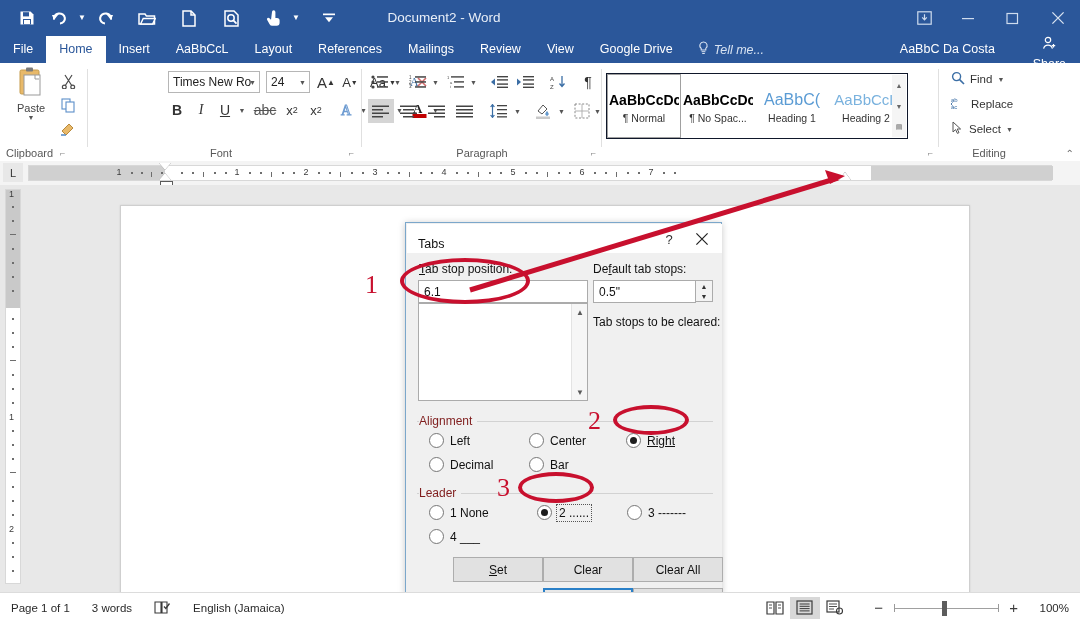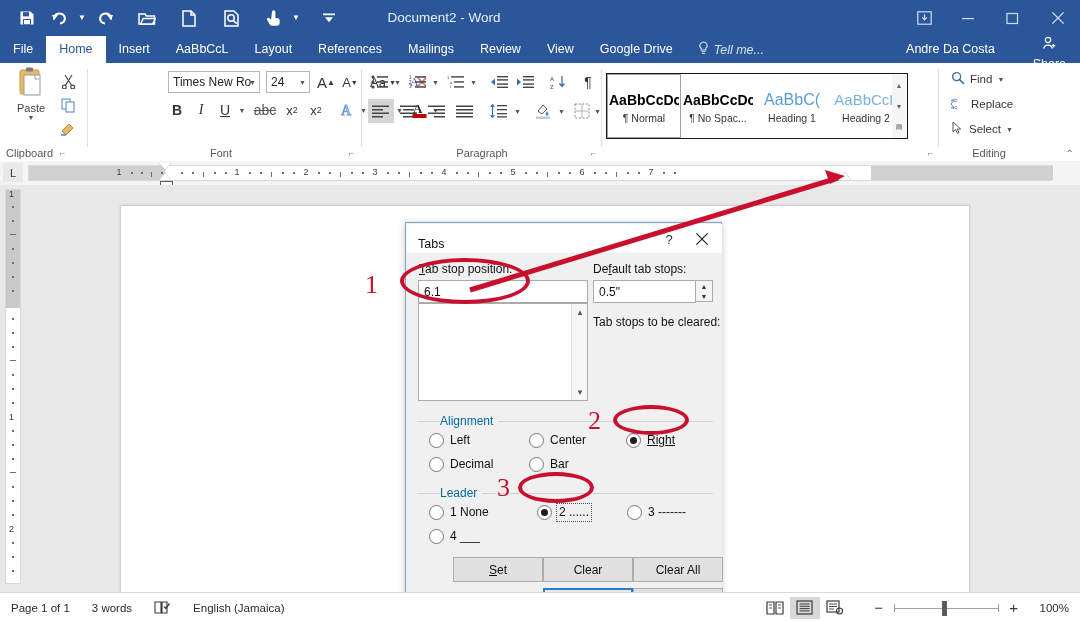--- a/index.html
+++ b/index.html
@@ -506,26 +506,26 @@
   }
   .groupbox {
     position: absolute;
     border-top: 1px solid #d2d2d2;
   }
   .grouptitle {
     position: absolute;
     background: #f0f0f0;
     padding-right: 5px;
     font-size: 12px;
-    color: #0369a1;
-    margin-left: 21px;
+    color: #7f1d1d;
   }
   .radio {
     position: absolute;
     display: flex;
+    align-items: center;
     gap: 6px;
     font-size: 12px;
     color: #111;
     white-space: nowrap;
   }
   .rdot {
     width: 13px; height: 13px;
     border-radius: 50%;
     border: 1px solid #767676;
     background: #fff;
@@ -725,21 +725,21 @@
     <div class="tellme">
       <span>
         <svg width="11" height="14" viewBox="0 0 11 14">
             <path d="M5.5 1 a3.6 3.6 0 0 1 2.3 6.4 v1.6 h-4.6 v-1.6 A3.6 3.6 0 0 1 5.5 1z" fill="none" stroke="#d7e2f1" stroke-width="1.1"></path>
             <rect x="3.6" y="10.2" width="3.8" height="1" fill="#d7e2f1"></rect>
             <rect x="4.2" y="12" width="2.6" height="1" fill="#d7e2f1"></rect>
           </svg>
       </span>
       <span>Tell me...</span>
     </div>
-    <div class="acct">Andre Da Costa</div>
+    <div class="acct">AaBbC Da Costa</div>
     <div class="share">
       <span>
         <svg width="15" height="14" viewBox="0 0 15 14">
             <circle cx="6" cy="4" r="2.7" fill="none" stroke="#fff" stroke-width="1.2"></circle>
             <path d="M1.6 12.6 a4.5 4.5 0 0 1 8.8 0" fill="none" stroke="#fff" stroke-width="1.2"></path>
             <path d="M11.5 8 v3.4 M9.8 9.7 h3.4" stroke="#fff" stroke-width="1.2"></path>
           </svg>
       </span>
       <span>Share</span>
     </div>

